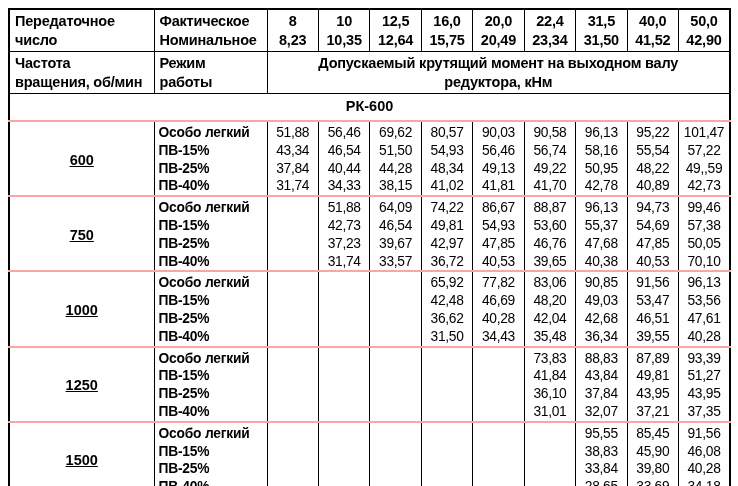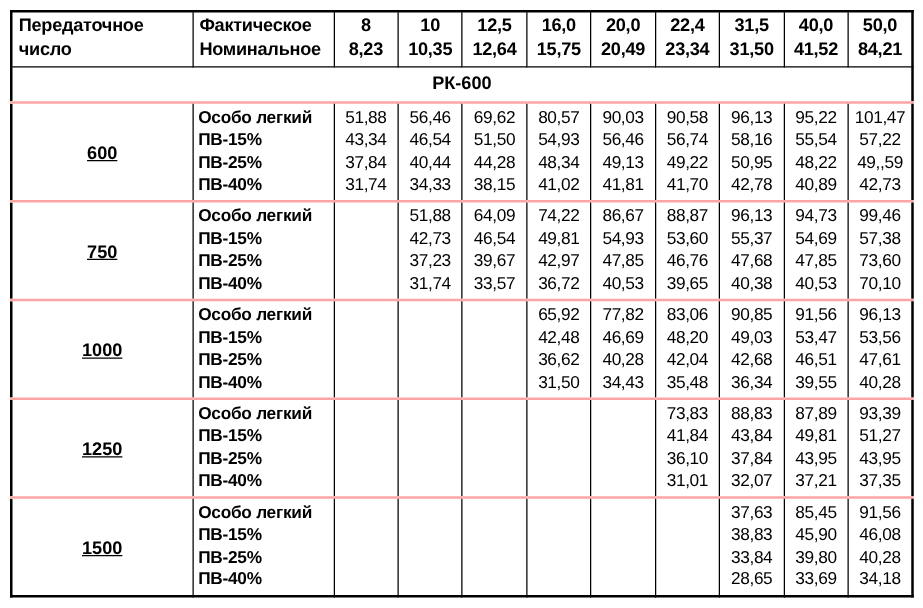--- a/index.html
+++ b/index.html
@@ -79,23 +79,37 @@
           <td class="hdr hdr-center">
             <div class="hline">31,5</div>
             <div class="hline">31,50</div>
           </td>
           <td class="hdr hdr-center">
             <div class="hline">40,0</div>
             <div class="hline">41,52</div>
           </td>
           <td class="hdr hdr-center">
             <div class="hline">50,0</div>
-            <div class="hline">84,21</div>
-          </td>
-        </tr>
+            <div class="hline">42,90</div>
+          </td>
+        </tr>
+      <tr class="header-row">
+        <td class="hdr hdr-left">
+          <div class="hline">Частота</div>
+          <div class="hline">вращения, об/мин</div>
+        </td>
+        <td class="hdr hdr-left">
+          <div class="hline">Режим</div>
+          <div class="hline">работы</div>
+        </td>
+        <td class="hdr hdr-center" colspan="9">
+          <div class="hline">Допускаемый крутящий момент на выходном валу</div>
+          <div class="hline">редуктора, кНм</div>
+        </td>
+      </tr>
       <tr class="model-row">
         <td colspan="11">РК-600</td>
       </tr>
 
     <tr class="block-row">
           <td class="speed-cell">600</td>
           <td>
             <div class="mode-line">Особо легкий</div>
             <div class="mode-line">ПВ-15%</div>
             <div class="mode-line">ПВ-25%</div>
@@ -208,21 +222,21 @@
           </td>
           <td>
             <div class="val-line">94,73</div>
             <div class="val-line">54,69</div>
             <div class="val-line">47,85</div>
             <div class="val-line">40,53</div>
           </td>
           <td>
             <div class="val-line">99,46</div>
             <div class="val-line">57,38</div>
-            <div class="val-line">73,60</div>
+            <div class="val-line">50,05</div>
             <div class="val-line">70,10</div>
           </td>
         </tr>
         <tr class="block-row">
           <td class="speed-cell">1000</td>
           <td>
             <div class="mode-line">Особо легкий</div>
             <div class="mode-line">ПВ-15%</div>
             <div class="mode-line">ПВ-25%</div>
             <div class="mode-line">ПВ-40%</div>
@@ -383,21 +397,21 @@
             <div class="val-line">&nbsp;</div>
             <div class="val-line">&nbsp;</div>
           </td>
           <td>
             <div class="val-line">&nbsp;</div>
             <div class="val-line">&nbsp;</div>
             <div class="val-line">&nbsp;</div>
             <div class="val-line">&nbsp;</div>
           </td>
           <td>
-            <div class="val-line">37,63</div>
+            <div class="val-line">95,55</div>
             <div class="val-line">38,83</div>
             <div class="val-line">33,84</div>
             <div class="val-line">28,65</div>
           </td>
           <td>
             <div class="val-line">85,45</div>
             <div class="val-line">45,90</div>
             <div class="val-line">39,80</div>
             <div class="val-line">33,69</div>
           </td>

